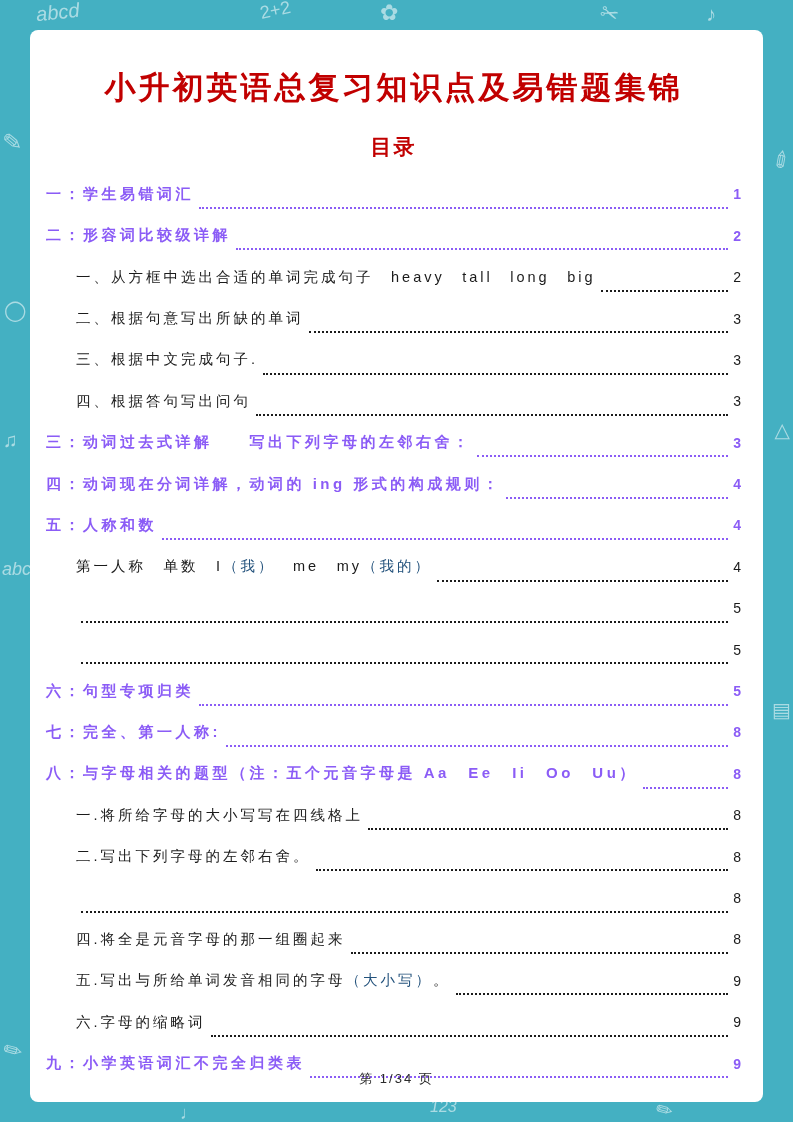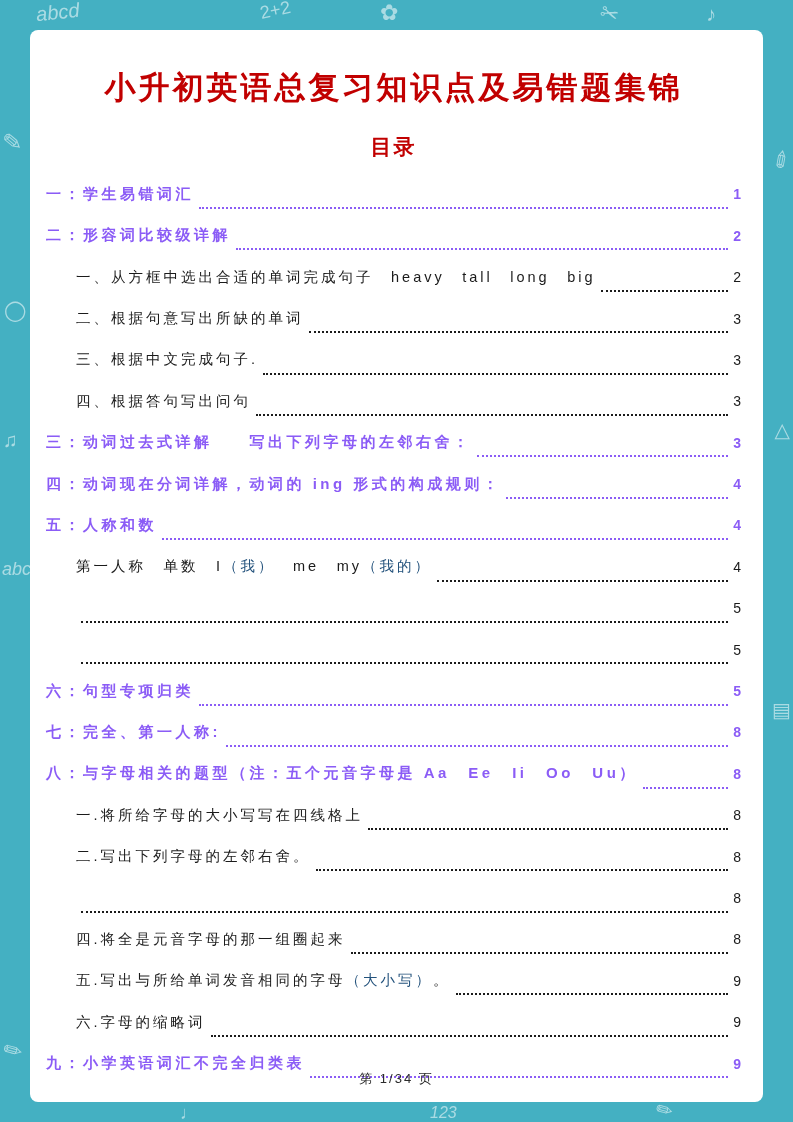--- a/index.html
+++ b/index.html
@@ -17,21 +17,21 @@
   .d4{top:4px;left:706px;font-size:20px;}
   .d5{top:130px;left:2px;font-size:24px;transform:rotate(40deg);}
   .d6{top:300px;left:4px;font-size:20px;}
   .d7{top:430px;left:3px;font-size:20px;}
   .d8{top:560px;left:2px;font-size:18px;font-style:italic;}
   .d9{top:1040px;left:4px;font-size:22px;transform:rotate(-30deg);}
   .d10{top:150px;right:2px;font-size:22px;transform:rotate(-35deg);}
   .d11{top:420px;right:3px;font-size:20px;}
   .d12{top:700px;right:2px;font-size:20px;}
   .d13{bottom:0px;left:180px;font-size:18px;}
-  .d14{bottom:1px;left:430px;font-size:16px;font-style:italic;}
+  .d14{bottom:7px;left:430px;font-size:16px;font-style:italic;}
   .d15{bottom:2px;right:120px;font-size:20px;transform:rotate(15deg);}
   
   .sheet{
     position:absolute;left:30px;top:30px;width:733px;height:1072px;
     background:#ffffff;border-radius:8px;box-sizing:border-box;
     padding:0 22px 0 16px;
   }
   .doc-title{
     margin:40px 0 0 0;text-align:center;
     font-size:31px;font-weight:800;letter-spacing:3px;

